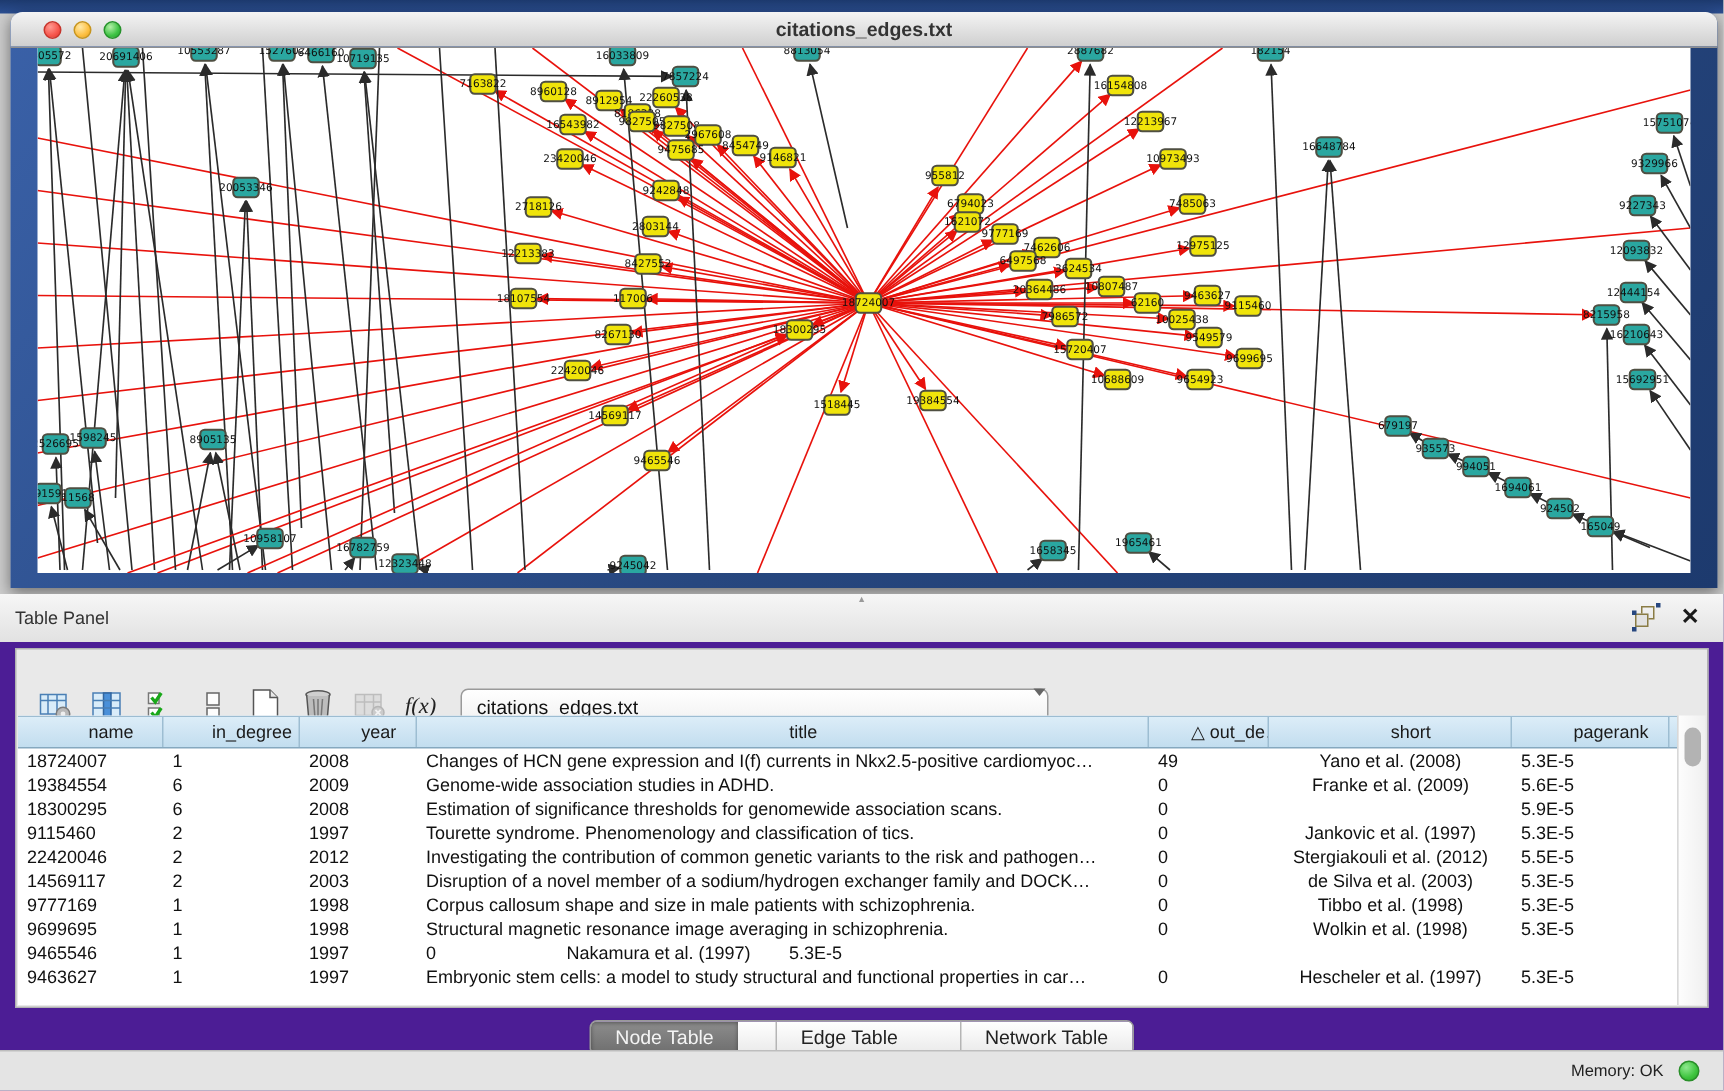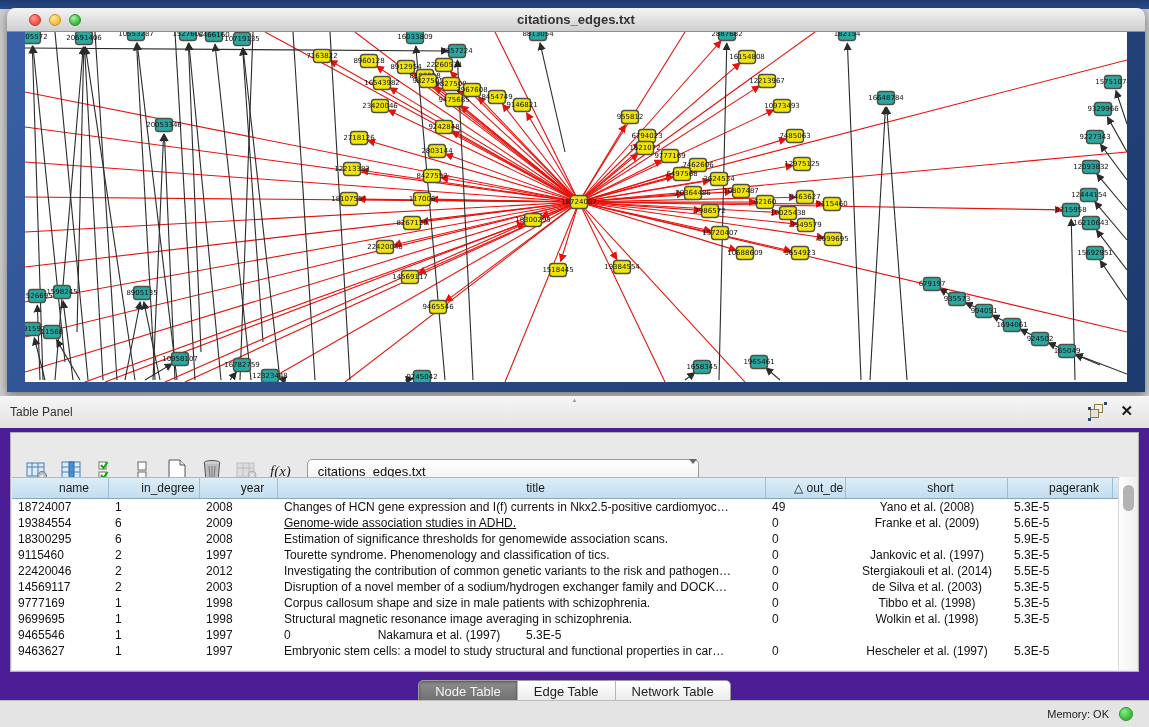--- a/index.html
+++ b/index.html
@@ -80,21 +80,21 @@
   .vscroll { position:absolute; right:1px; top:44px; bottom:1px; width:19px;
     background:linear-gradient(90deg,#fdfdfd,#f0f0f0); border-left:1px solid #d8d8d8; }
   .vthumb { position:absolute; left:4px; top:8px; width:11px; height:26px;
     border-radius:6px; background:#b3b3b3; }
 
   
   .tabbar { position:absolute; left:0; right:0; top:284px; display:flex;
     justify-content:center; }
   .seg { display:flex; border:1px solid #9a9a9a; border-radius:5px;
     overflow:hidden; background:linear-gradient(#ffffff,#e9e9e9);
-    box-shadow:0 1px 1px rgba(0,0,0,.15); }
+    box-shadow:0 1px 1px rgba(0,0,0,.15);gap:25px; }
   .seg-item { font-size:13px; color:#222; padding:3px 16px 4px 16px;
     border-left:1px solid #b5b5b5; }
   .seg-item:first-child { border-left:none; }
   .seg-item.active { background:linear-gradient(#8d8d8d,#6d6d6d); color:#f4f4f4;
     box-shadow:inset 0 1px 3px rgba(0,0,0,.4); }
 
   
   .statusbar { position:absolute; left:0; right:0; bottom:0; height:27px;
     border-top:1px solid #bdbdbd; background:#e4e4e4; }
   .mem-label { position:absolute; right:40px; top:7px; font-size:11px; color:#222; }
@@ -548,21 +548,21 @@
               <div class="tcell" style="width: 78px;">2008</div>
               <div class="tcell" style="width: 488px;">Changes of HCN gene expression and I(f) currents in Nkx2.5-positive cardiomyoc…</div>
               <div class="tcell" style="width: 80px;">49</div>
               <div class="tcell center" style="width: 162px;">Yano et al. (2008)</div>
               <div class="tcell" style="width: 105px;">5.3E-5</div>
             </div>
             <div class="trow">
               <div class="tcell" style="width: 97px;">19384554</div>
               <div class="tcell" style="width: 91px;">6</div>
               <div class="tcell" style="width: 78px;">2009</div>
-              <div class="tcell" style="width: 488px; text-decoration: underline;">Genome-wide association studies in ADHD.</div>
+              <div class="tcell" style="width: 488px;">Genome-wide association studies in ADHD.</div>
               <div class="tcell" style="width: 80px;">0</div>
               <div class="tcell center" style="width: 162px;">Franke et al. (2009)</div>
               <div class="tcell" style="width: 105px;">5.6E-5</div>
             </div>
             <div class="trow">
               <div class="tcell" style="width: 97px;">18300295</div>
               <div class="tcell" style="width: 91px;">6</div>
               <div class="tcell" style="width: 78px;">2008</div>
               <div class="tcell" style="width: 488px;">Estimation of significance thresholds for genomewide association scans.</div>
               <div class="tcell" style="width: 80px;">0</div>
@@ -577,21 +577,21 @@
               <div class="tcell" style="width: 80px;">0</div>
               <div class="tcell center" style="width: 162px;">Jankovic et al. (1997)</div>
               <div class="tcell" style="width: 105px;">5.3E-5</div>
             </div>
             <div class="trow">
               <div class="tcell" style="width: 97px;">22420046</div>
               <div class="tcell" style="width: 91px;">2</div>
               <div class="tcell" style="width: 78px;">2012</div>
               <div class="tcell" style="width: 488px;">Investigating the contribution of common genetic variants to the risk and pathogen…</div>
               <div class="tcell" style="width: 80px;">0</div>
-              <div class="tcell center" style="width: 162px;">Stergiakouli et al. (2014)</div>
+              <div class="tcell center" style="width: 162px;">Stergiakouli et al. (2012)</div>
               <div class="tcell" style="width: 105px;">5.5E-5</div>
             </div>
             <div class="trow">
               <div class="tcell" style="width: 97px;">14569117</div>
               <div class="tcell" style="width: 91px;">2</div>
               <div class="tcell" style="width: 78px;">2003</div>
               <div class="tcell" style="width: 488px;">Disruption of a novel member of a sodium/hydrogen exchanger family and DOCK…</div>
               <div class="tcell" style="width: 80px;">0</div>
               <div class="tcell center" style="width: 162px;">de Silva et al. (2003)</div>
               <div class="tcell" style="width: 105px;">5.3E-5</div>

